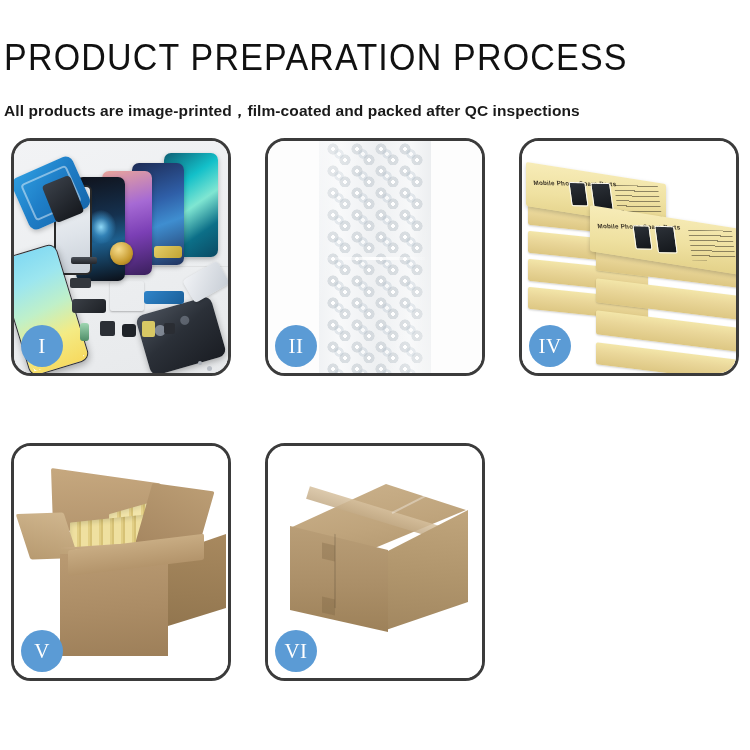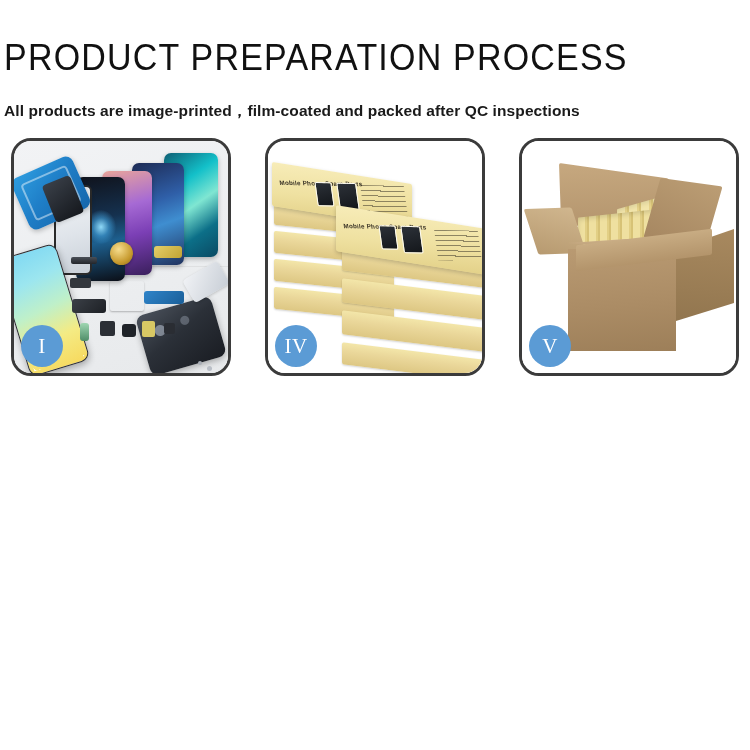--- a/index.html
+++ b/index.html
@@ -449,20 +449,31 @@
         <div class="part part-sq3"></div>
         <div class="part part-sq4"></div>
         <div class="part part-cam"></div>
         <div class="part part-screw1"></div>
         <div class="part part-screw2"></div>
         <div class="part-tool"></div>
       </div>
       <div class="badge">I</div>
     </div>
 
+    <div class="panel">
+      <div class="panel-photo">
+        <div class="p2-bg"></div>
+        <div class="p2-sheet"></div>
+        <div class="p2-bubbles"></div>
+        <div class="p2-bubbles-2"></div>
+        <div class="p2-seam"></div>
+        <div class="p2-gloss"></div>
+      </div>
+      <div class="badge">II</div>
+    </div>
 
 
     <div class="panel">
       <div class="panel-photo">
         <div class="p4-bg"></div>
         <div class="stack">
           <div class="sbox sb-r1"></div>
           <div class="sbox sb-r2"></div>
           <div class="sbox sb-r3"></div>
           <div class="sbox sb-r4"></div>
@@ -496,15 +507,30 @@
         <div class="c5-flap-right"></div>
         <div class="c5-flap-left"></div>
         <div class="c5-top-rim"></div>
         <div class="c5-side"></div>
         <div class="c5-front"></div>
         <div class="c5-flap-front"></div>
       </div>
       <div class="badge">V</div>
     </div>
 
+    <div class="panel">
+      <div class="panel-photo">
+        <div class="p6-bg"></div>
+        <div class="c6-shine"></div>
+        <div class="c6-top"></div>
+        <div class="c6-tape-top"></div>
+        <div class="c6-side"></div>
+        <div class="c6-front"></div>
+        <div class="c6-seam-front"></div>
+        <div class="c6-tab1"></div>
+        <div class="c6-tab2"></div>
+        <div class="c6-flapline"></div>
+      </div>
+      <div class="badge">VI</div>
+    </div>
 
   </div>
 </div>
 
 </body></html>

